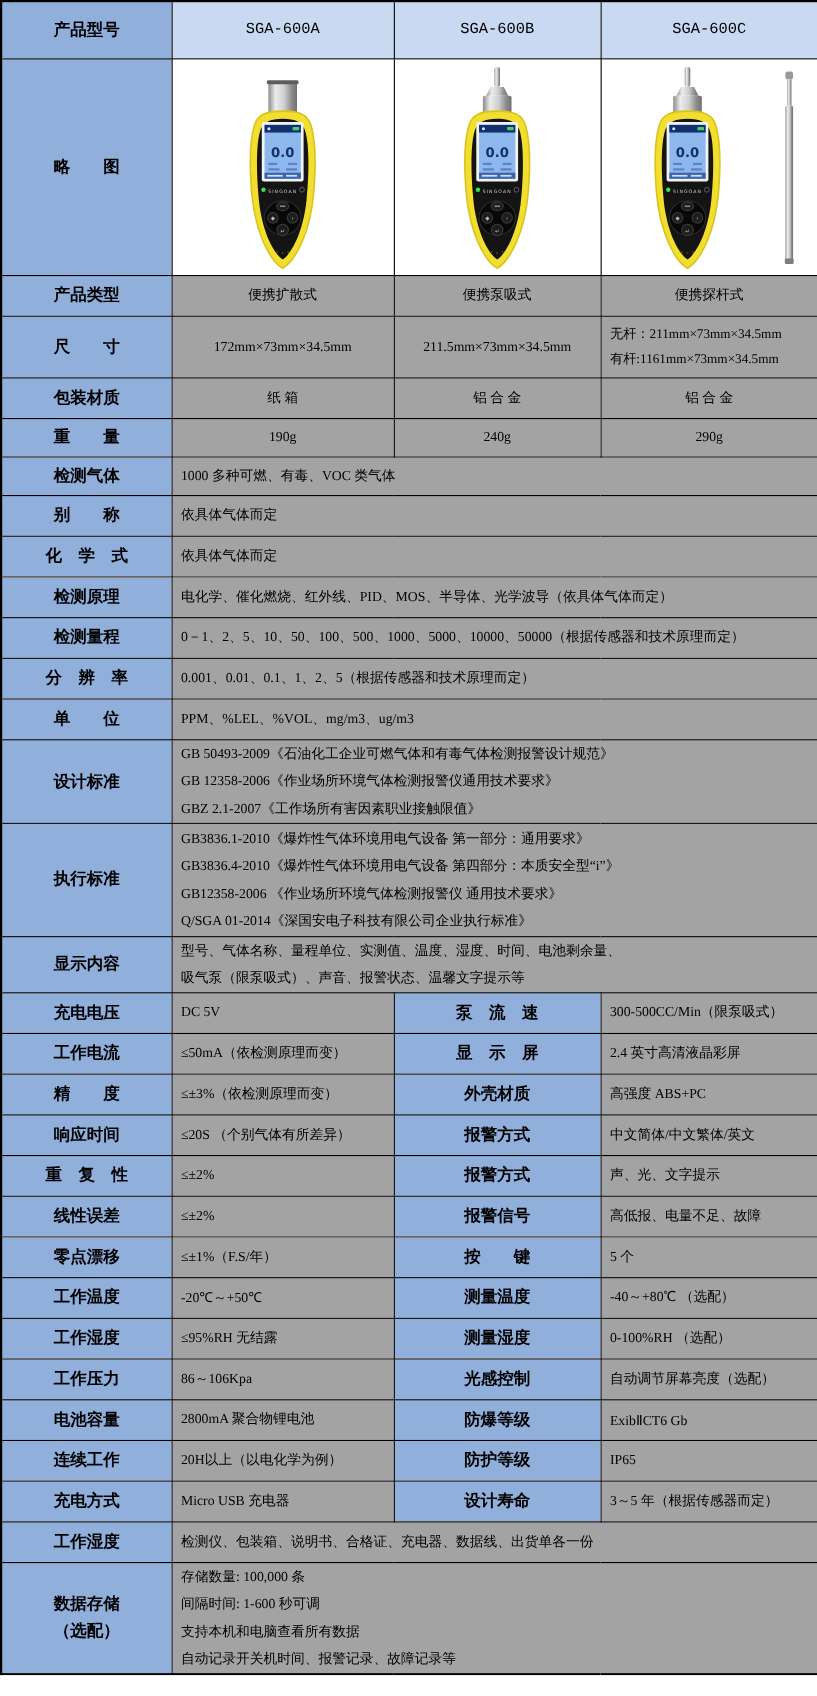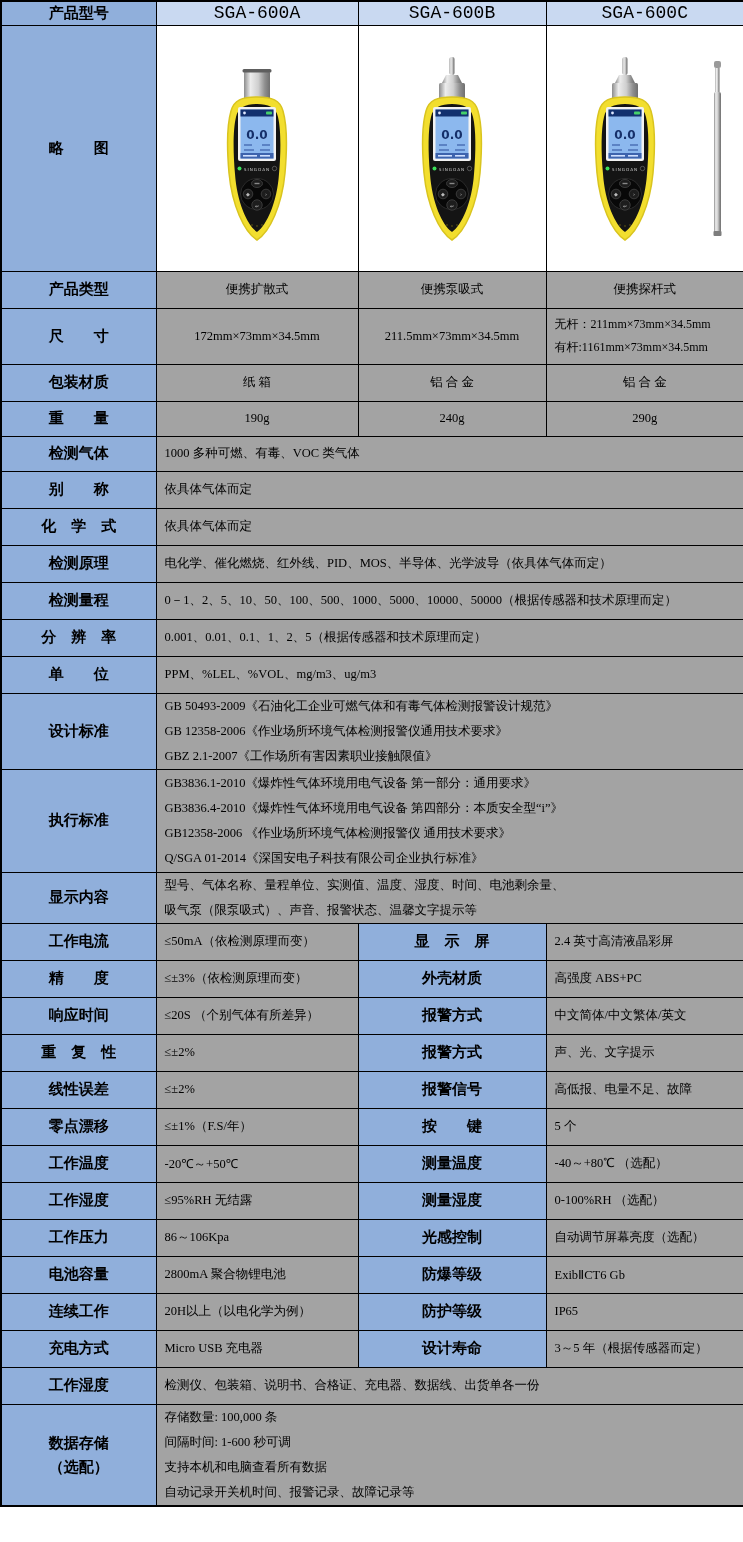--- a/index.html
+++ b/index.html
@@ -2,21 +2,21 @@
 <html><head>
 <meta charset="utf-8">
 <style>
   html,body{margin:0;padding:0;background:#ffffff;}
   #page{width:743px;}
   table{border-collapse:collapse;table-layout:fixed;width:743px;border:2px solid #000;}
   td{border:1px solid #000;overflow:hidden;padding:0 6px;color:#000;vertical-align:middle;}
   .lbl{background:#90AFDB;font-weight:bold;text-align:center;font-size:15px;
        font-family:"Liberation Sans","DejaVu Sans",sans-serif;}
   .lbl div{line-height:24px;}
-  .model{background:#C9D9F1;text-align:center;font-size:18px;
+  .model{background:#C9D9F1;text-align:center;font-size:14px;
        font-family:"Liberation Mono","DejaVu Sans Mono",monospace;}
   .val{background:#a3a3a3;font-size:12.5px;white-space:nowrap;
        font-family:Liberation Serif, serif;}
   .center{text-align:center;}
   .left{text-align:left;padding-left:8px;}
   .lines div{line-height:25px;white-space:nowrap;}
   .dimc div{line-height:23px;font-size:12px;white-space:nowrap;}
   .imgcell{background:#ffffff;text-align:center;padding:0;}
   .imgcell svg{display:inline-block;vertical-align:middle;}
 </style>
@@ -25,27 +25,27 @@
 
 <div id="page">
   <table>
     <colgroup>
         <col style="width:155px">
         <col style="width:202px">
         <col style="width:188px">
         <col style="width:198px">
       </colgroup>
     <tbody id="tb">
-        <tr style="height:24px">
+        <tr style="height:52px">
           <td class="lbl">产品型号</td>
           <td class="model">SGA-600A</td>
           <td class="model">SGA-600B</td>
           <td class="model">SGA-600C</td>
         </tr>
-        <tr style="height:246px">
+        <tr style="height:197px">
           <td class="lbl">略　　图</td>
           <td class="imgcell"><svg width="150" height="186" viewBox="0 0 150 186">
               <defs>
                 <linearGradient id="g0m" x1="0" y1="0" x2="1" y2="0">
         <stop offset="0" stop-color="#8c8c8c"></stop>
                   <stop offset="0.25" stop-color="#ececec"></stop>
         <stop offset="0.55" stop-color="#cfcfcf"></stop>
                   <stop offset="0.8" stop-color="#8f8f8f"></stop>
         <stop offset="1" stop-color="#6f6f6f"></stop>
                 </linearGradient>
@@ -257,20 +257,26 @@
           </td>
         </tr>
         <tr style="height:50px">
           <td class="lbl">显示内容</td>
           <td class="val left lines" colspan="3">
             <div>型号、气体名称、量程单位、实测值、温度、湿度、时间、电池剩余量、</div>
             <div>吸气泵（限泵吸式）、声音、报警状态、温馨文字提示等</div>
           </td>
         </tr>
         <tr style="height:37px">
+          <td class="lbl">充电电压</td>
+          <td class="val left">DC 5V</td>
+          <td class="lbl">泵　流　速</td>
+          <td class="val left">300-500CC/Min（限泵吸式）</td>
+        </tr>
+        <tr style="height:37px">
           <td class="lbl">工作电流</td>
           <td class="val left">≤50mA（依检测原理而变）</td>
           <td class="lbl">显　示　屏</td>
           <td class="val left">2.4 英寸高清液晶彩屏</td>
         </tr>
         <tr style="height:37px">
           <td class="lbl">精　　度</td>
           <td class="val left">≤±3%（依检测原理而变）</td>
           <td class="lbl">外壳材质</td>
           <td class="val left">高强度 ABS+PC</td>

